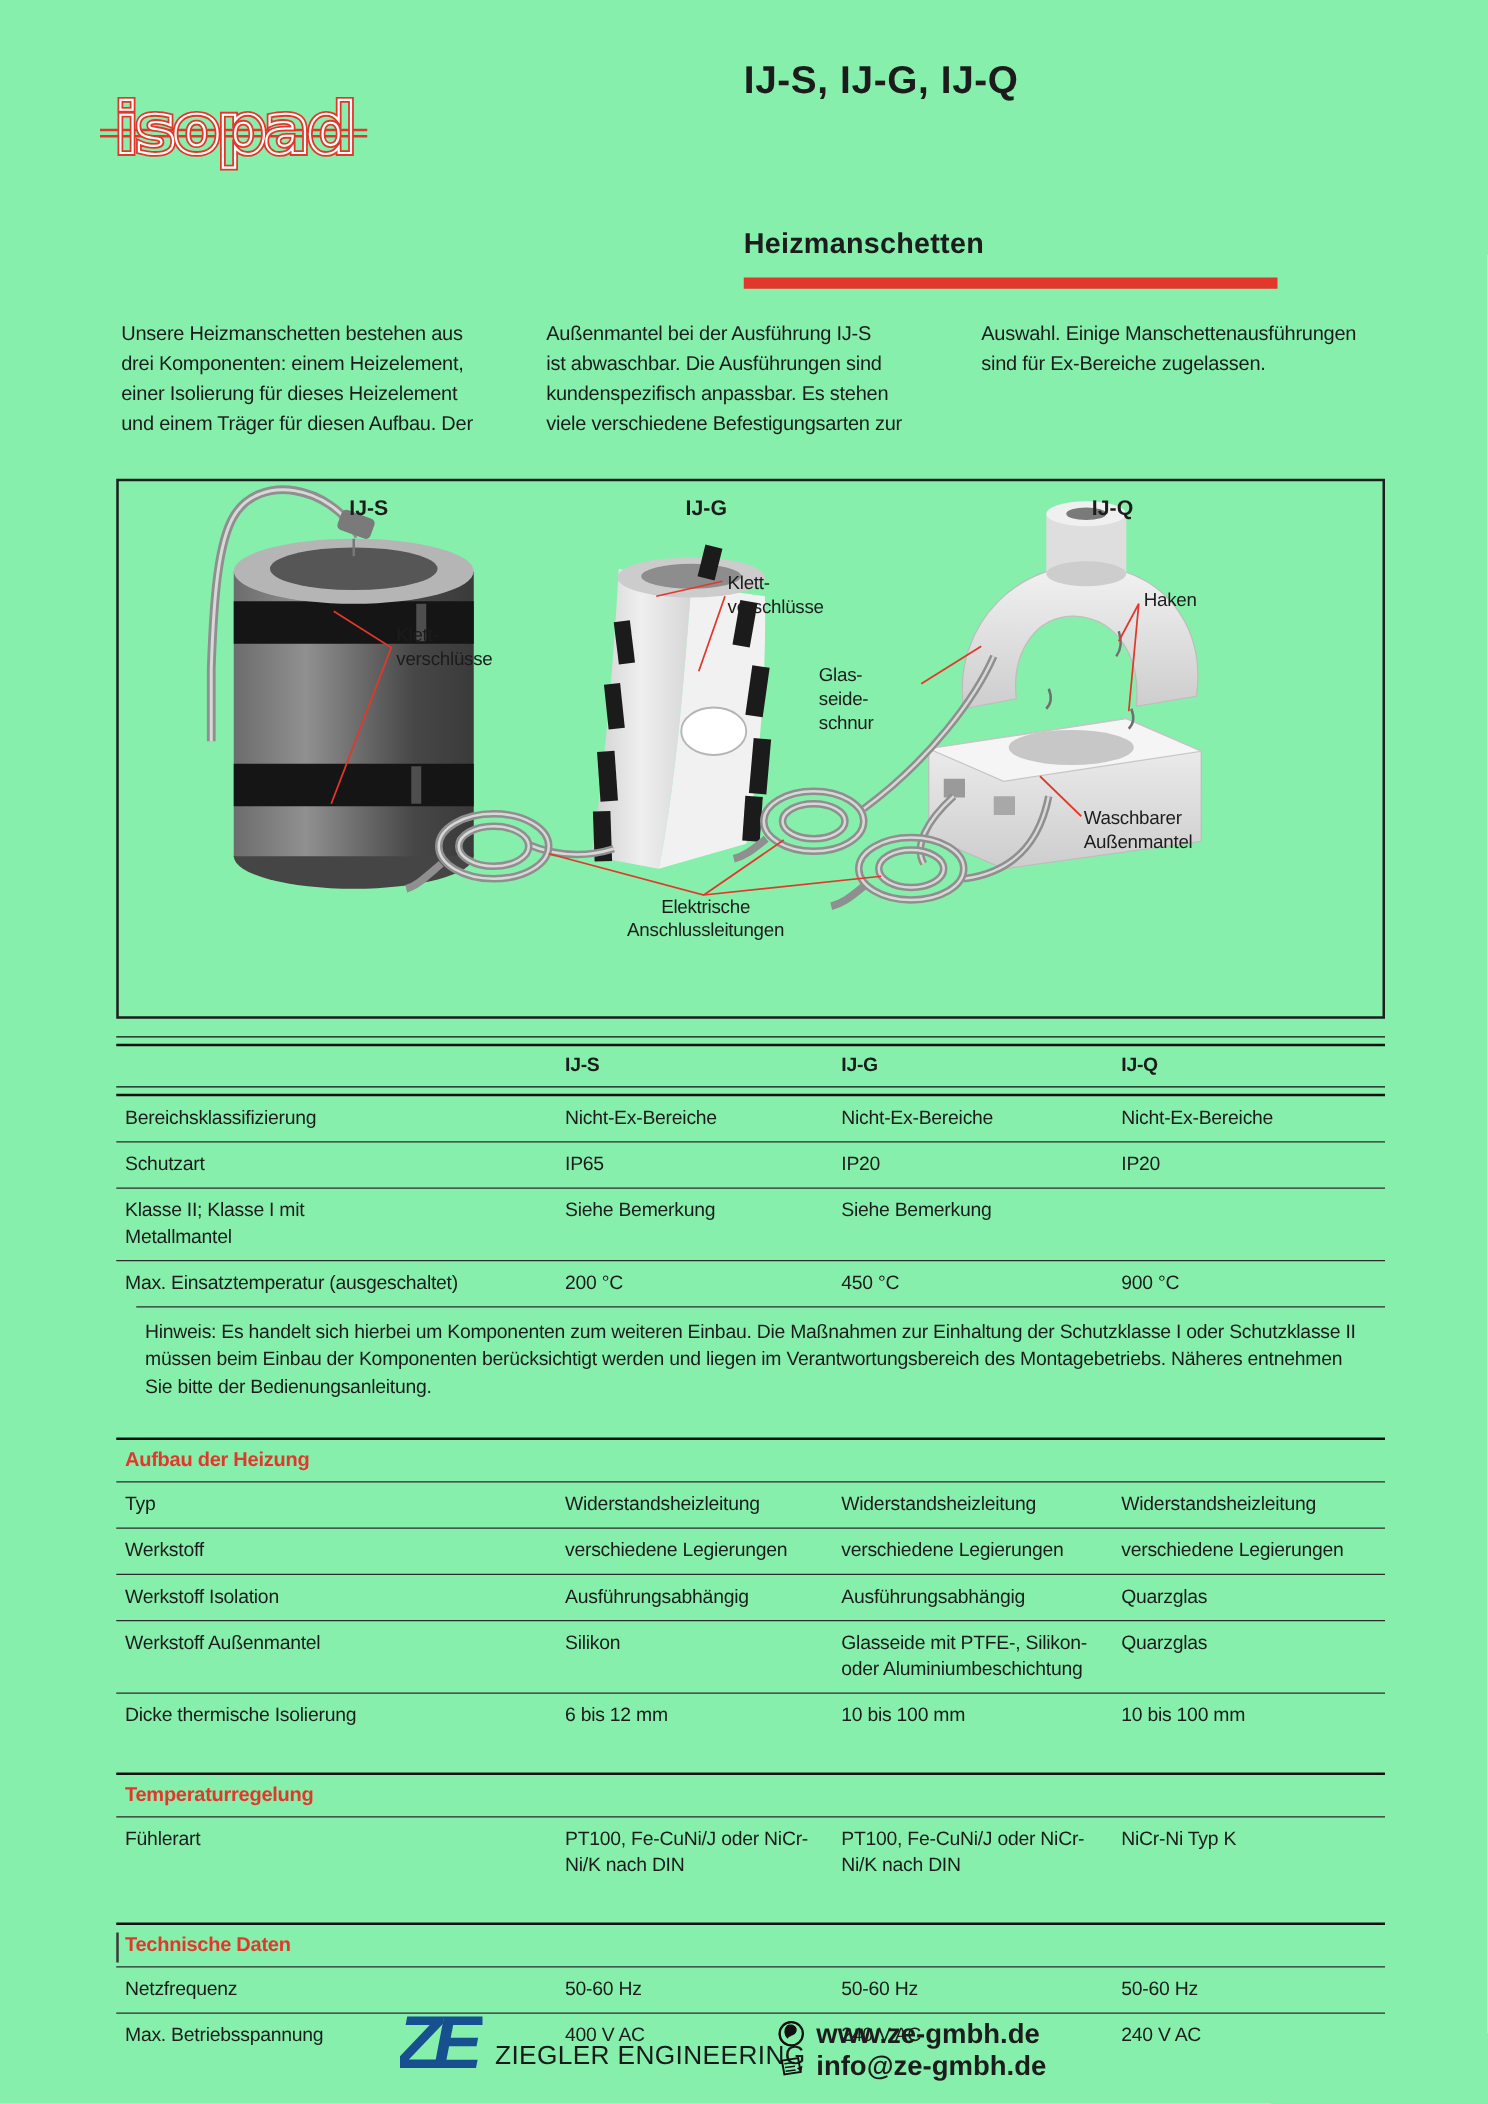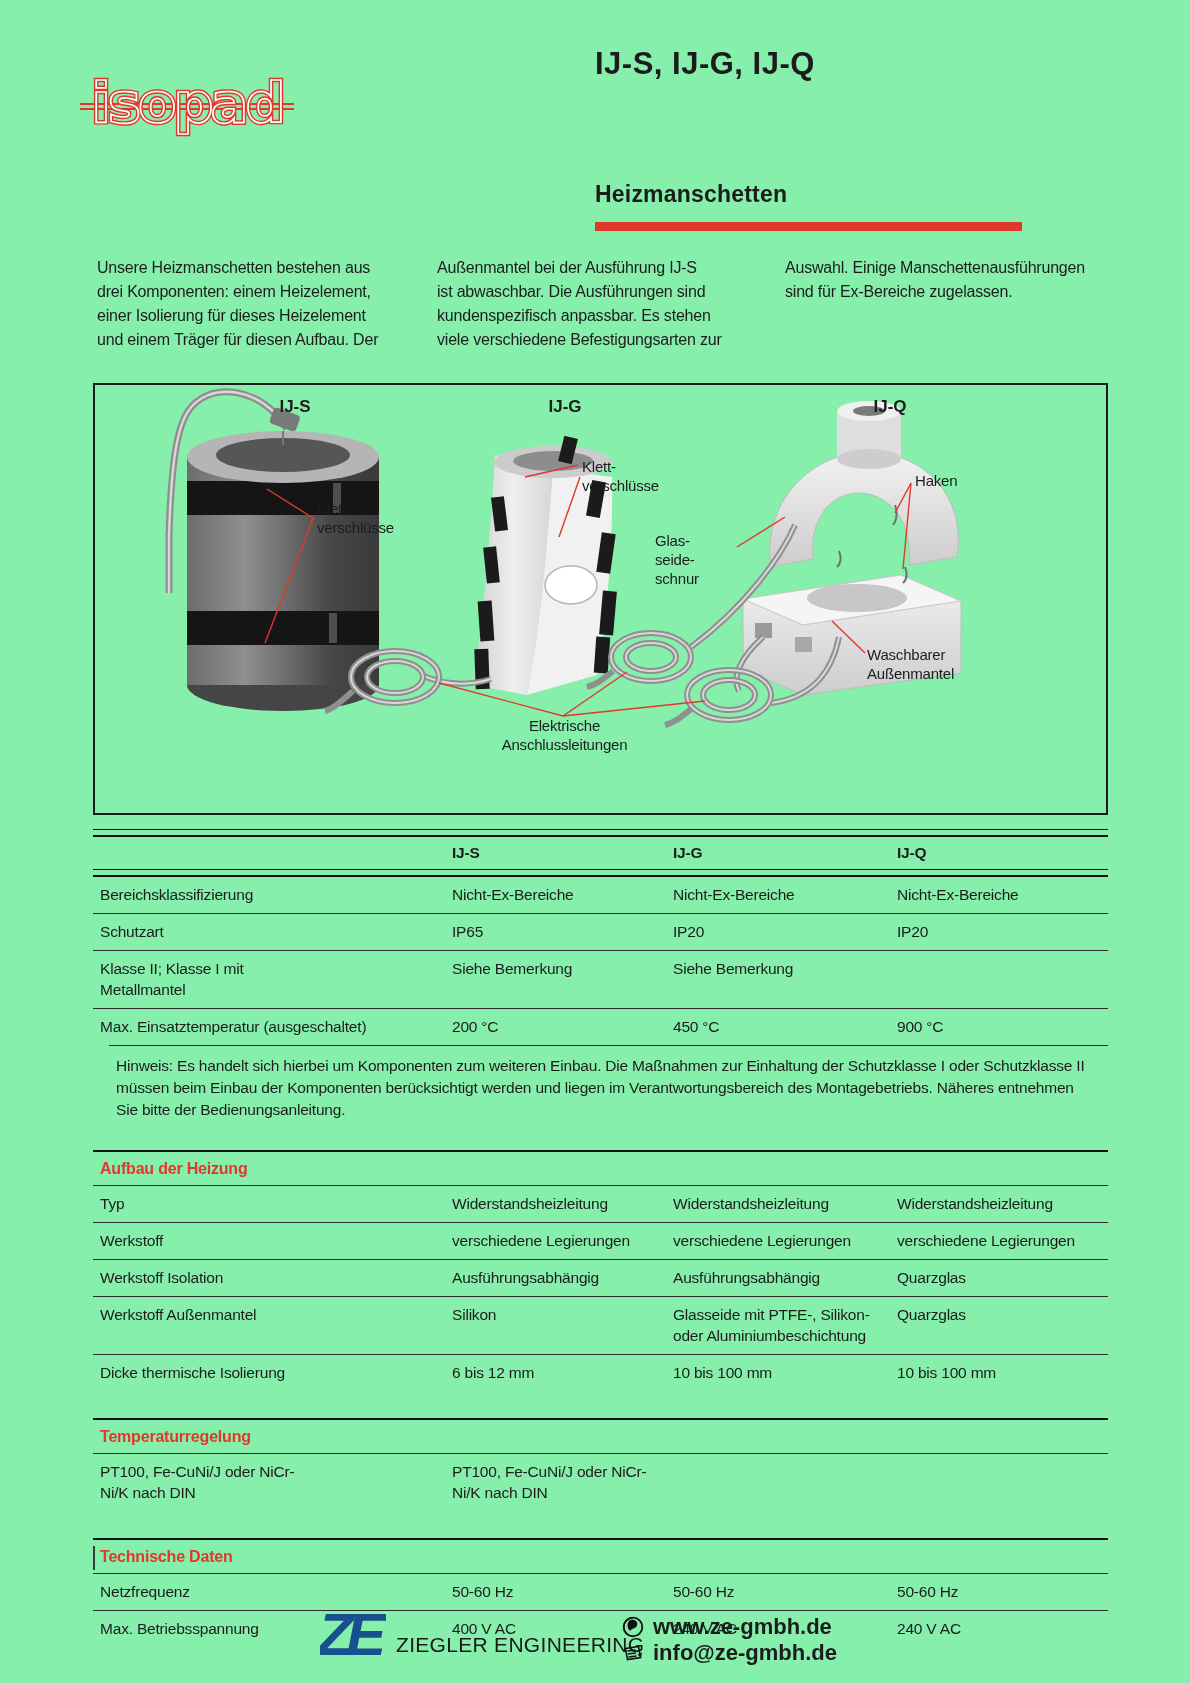--- a/index.html
+++ b/index.html
@@ -279,24 +279,26 @@
         <div class="tc">Dicke thermische Isolierung</div>
         <div class="tc preline">6 bis 12 mm</div>
         <div class="tc preline">10 bis 100 mm</div>
         <div class="tc preline">10 bis 100 mm</div>
       </div>
     </div>
 
     <div class="tsection ruled">
       <div class="stitle" style="color: rgb(226, 56, 43);">Temperaturregelung</div>
       <div class="trow">
+        <div class="tc">Fühlerart</div>
         <div class="tc preline">PT100, Fe-CuNi/J oder NiCr-
 Ni/K nach DIN</div>
         <div class="tc preline">PT100, Fe-CuNi/J oder NiCr-
 Ni/K nach DIN</div>
+        <div class="tc preline">NiCr-Ni Typ K</div>
       </div>
     </div>
 
     <div class="tsection ruled">
       <div class="stitle" style="color: rgb(226, 56, 43);">Technische Daten</div>
       <div class="trow">
         <div class="tc">Netzfrequenz</div>
         <div class="tc preline">50-60 Hz</div>
         <div class="tc preline">50-60 Hz</div>
         <div class="tc preline">50-60 Hz</div>

